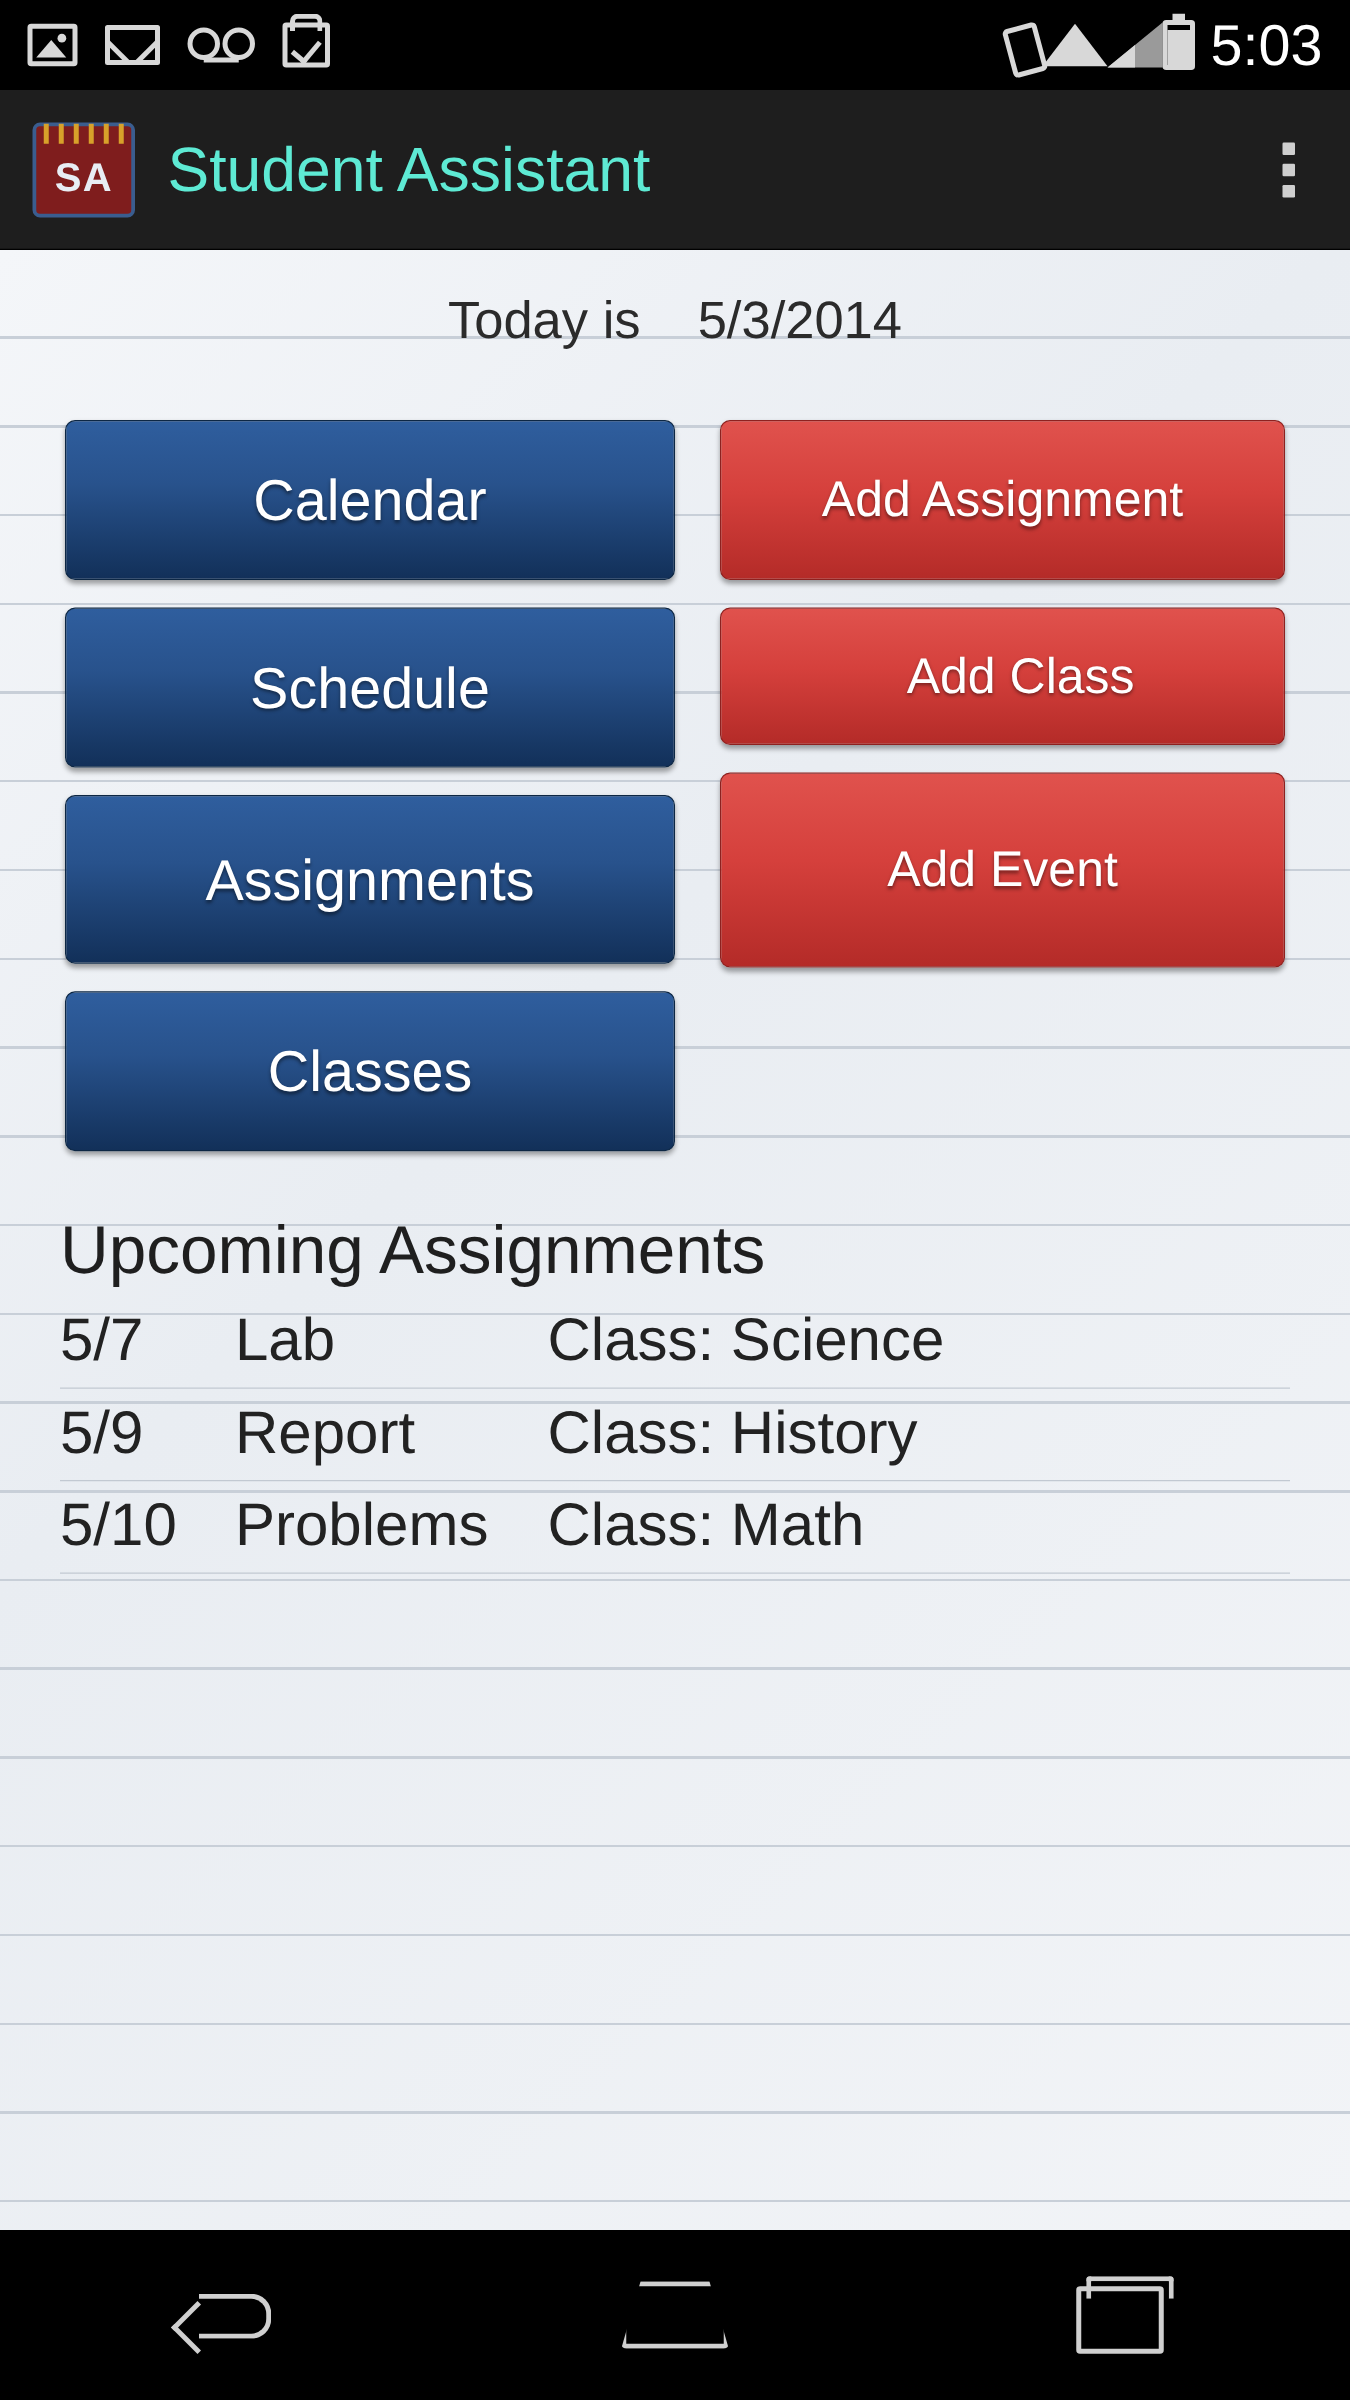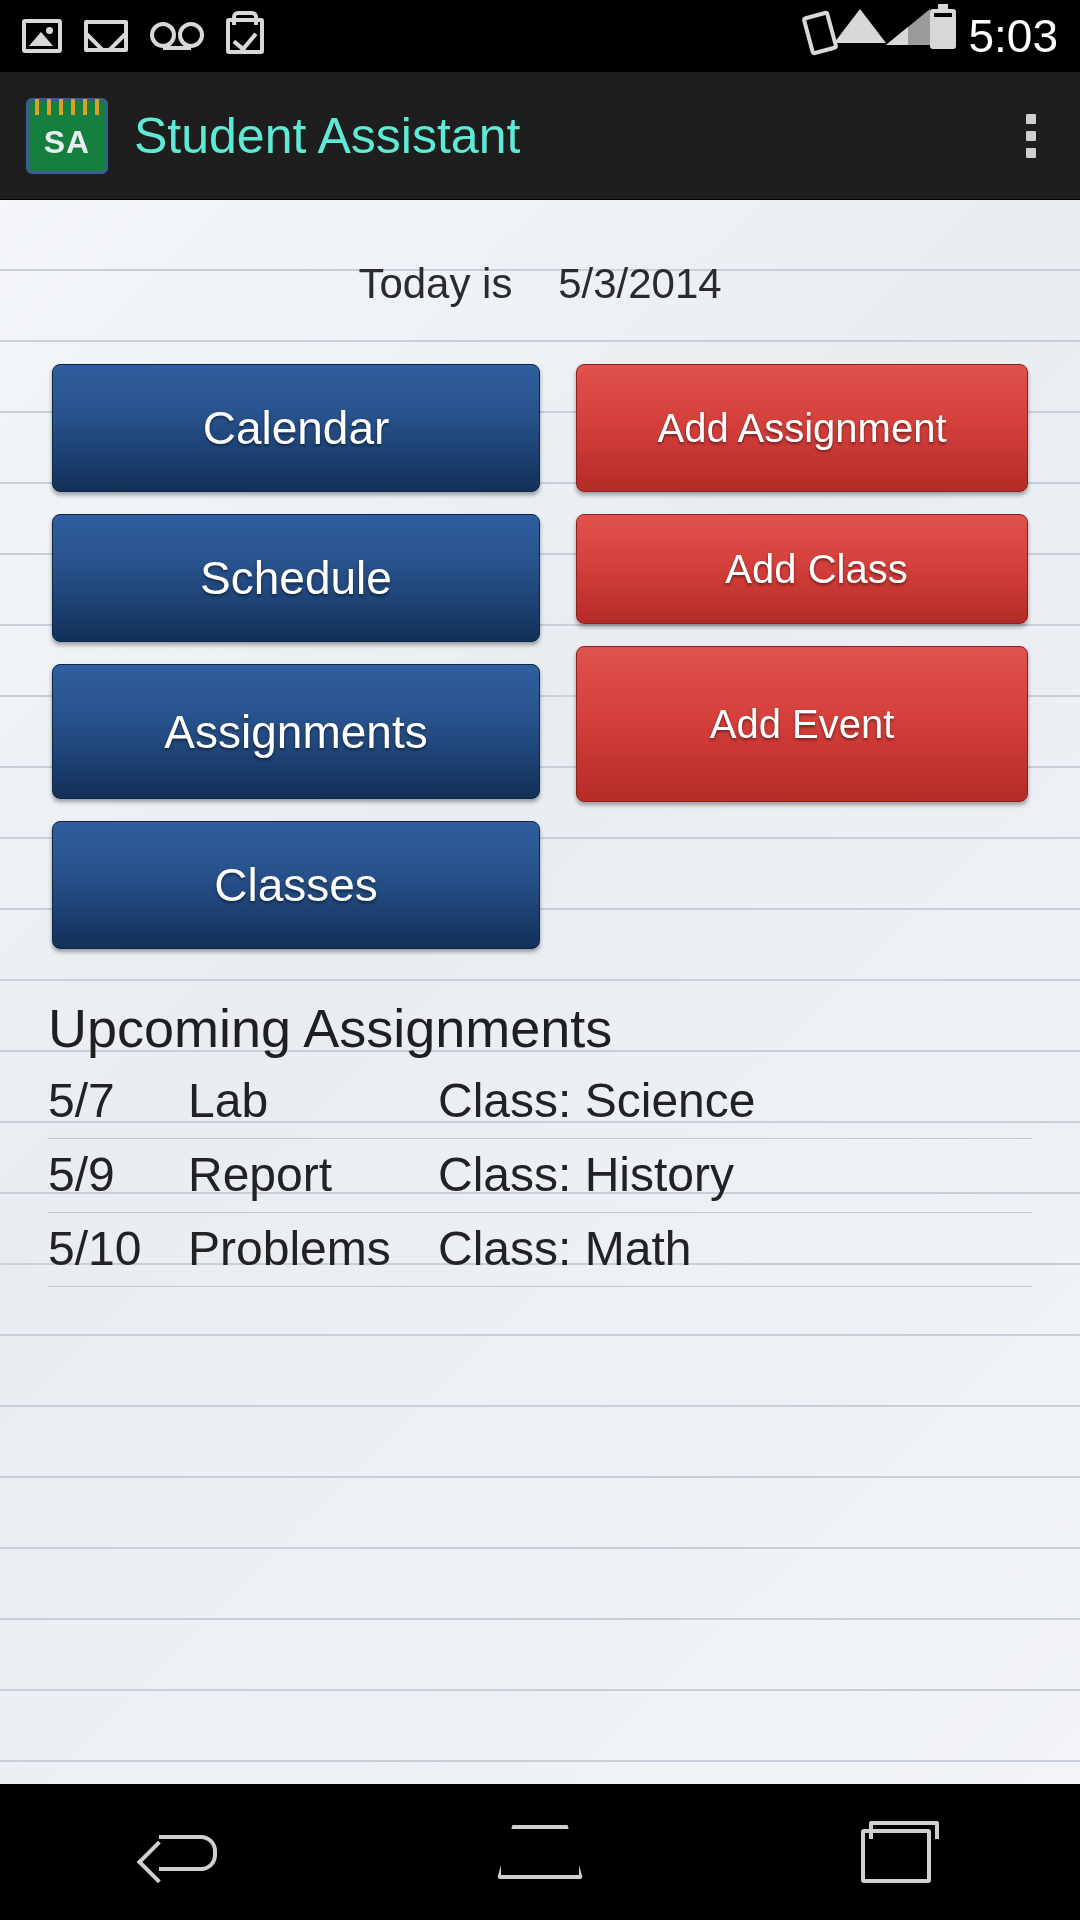--- a/index.html
+++ b/index.html
@@ -18,21 +18,21 @@
 
   
   .statusbar {
     height: 72px;
     background: #000;
     display: flex; align-items: center;
     padding: 0 22px;
     flex: 0 0 72px;
   }
   .status-left { display: flex; align-items: center; gap: 22px; }
-  .status-right { margin-left: auto; display: flex; align-items: flex-start; }
+  .status-right { margin-left: auto; display: flex; align-items: center; }
   .sicon { display: inline-block; }
   .ic-gallery {
     width: 40px; height: 34px; border: 4px solid #d8d8d8; border-radius: 3px;
     position: relative; background: #000;
   }
   .ic-gallery:after {
     content: ""; position: absolute; left: 3px; bottom: 3px;
     border-left: 12px solid transparent; border-right: 12px solid transparent;
     border-bottom: 14px solid #d8d8d8;
   }
@@ -104,21 +104,21 @@
   
   .actionbar {
     height: 128px; flex: 0 0 128px;
     background: #1e1e1e;
     display: flex; align-items: center;
     padding: 0 26px;
     border-bottom: 1px solid #000;
   }
   .app-logo {
     width: 82px; height: 76px; border-radius: 6px;
-    background: #15803d; border: 3px solid #3a5d8f;
+    background: #7f1d1d; border: 3px solid #3a5d8f;
     display: flex; align-items: flex-end; justify-content: center;
     position: relative; margin-right: 26px;
   }
   .app-logo .rings {
     position: absolute; top: -2px; left: 6px; right: 6px; height: 14px;
     display: flex; justify-content: space-between;
   }
   .app-logo .rings i {
     display: block; width: 4px; height: 16px; background: #d8a12a;
   }
@@ -142,21 +142,21 @@
         to bottom,
         rgba(255,255,255,0) 0px,
         rgba(255,255,255,0) 69px,
         #c8cfd8 69px,
         #c8cfd8 71px
       ),
       linear-gradient(135deg, #f4f6f9 0%, #e9edf2 40%, #f2f4f7 100%);
     overflow: hidden;
   }
   .today {
-    text-align: center; padding-top: 60px;
+    text-align: center; padding-top: 32px;
     font-size: 42px; color: #2b2b2b;
   }
   .today .date { margin-left: 34px; }
 
   .btn-grid {
     position: relative;
     margin-top: 56px;
     padding: 0 52px;
     display: flex; gap: 0;
   }

